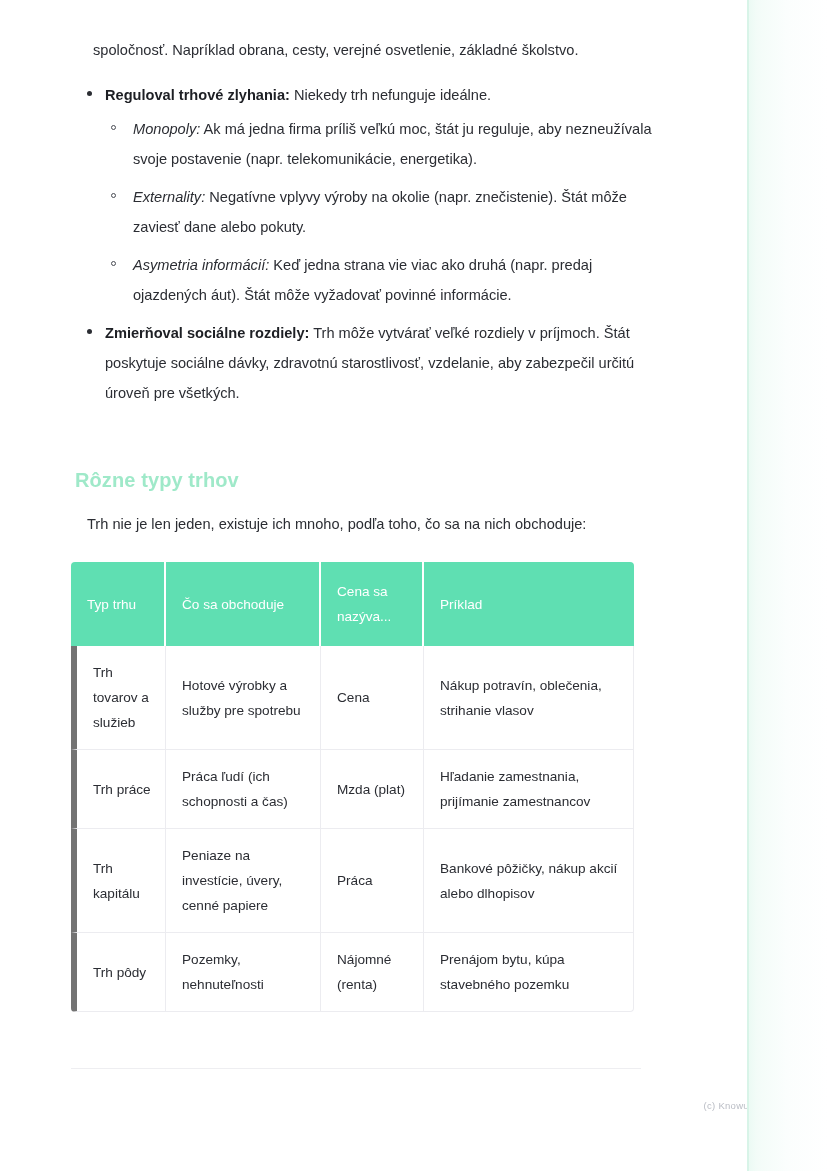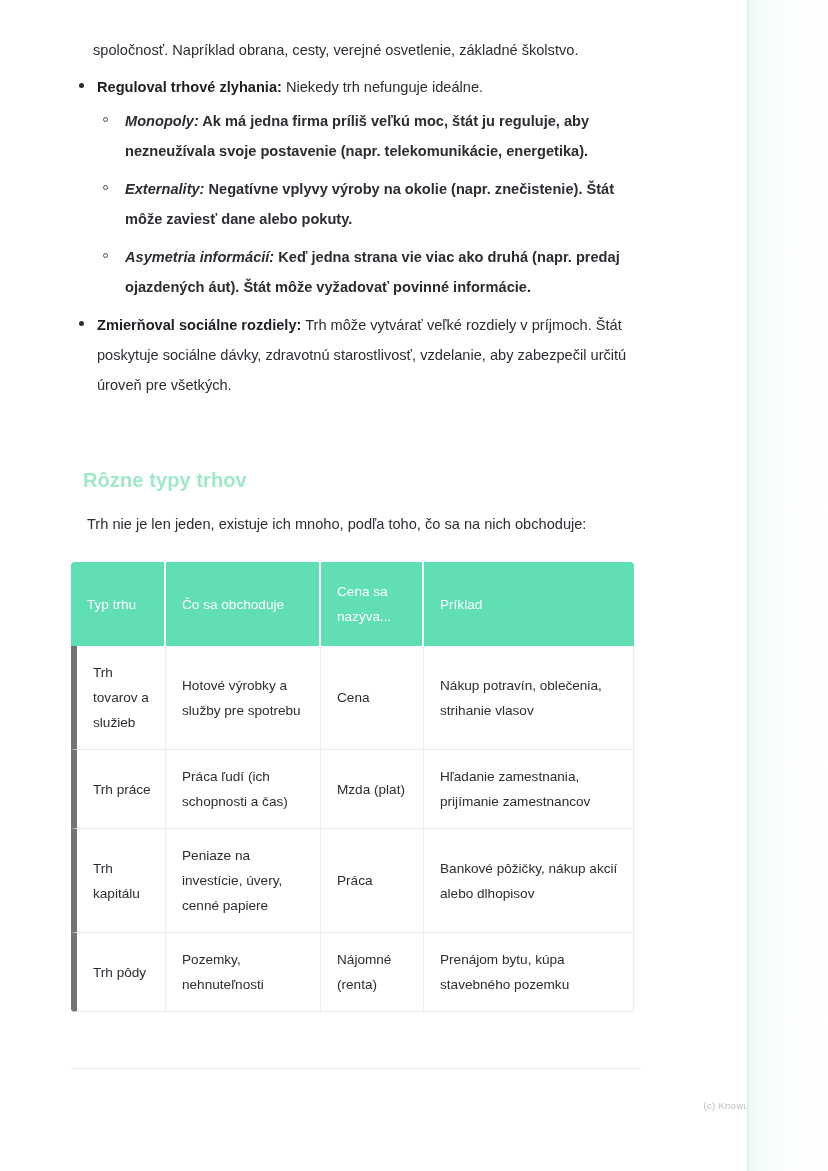--- a/index.html
+++ b/index.html
@@ -58,21 +58,21 @@
     top: 35px;
     left: 22px;
     width: 560px;
     font-size: 14.6px;
     line-height: 30px;
     color: #2b2d33;
   }
 
   ul.lvl1 {
     list-style: none;
-    margin: 4px;
+    margin: 12px;
     padding: 0;
     position: absolute;
     top: 68px;
     left: 0;
     width: 570px;
   }
   ul.lvl1 > li {
     position: relative;
     padding-left: 22px;
     font-size: 14.6px;
@@ -96,39 +96,38 @@
     list-style: none;
     margin: 4px 0 0 0;
     padding: 0;
   }
   ul.lvl2 > li {
     position: relative;
     padding-left: 28px;
     font-size: 14.6px;
     line-height: 30px;
     margin-bottom: 8px;
-    font-weight: bold;
   }
   ul.lvl2 > li > .bullet-open {
     position: absolute;
     left: 6px;
     top: 11px;
     width: 5px;
     height: 5px;
     border-radius: 50%;
     border: 1px solid #4a4d55;
     background: transparent;
   }
   .li-text i { font-style: italic; color: #2b2d33; }
 
   
   .section-head {
     position: absolute;
     top: 466px;
-    left: 12px;
+    left: 4px;
     font-size: 20px;
     font-weight: bold;
     color: #9fe9c9;
     letter-spacing: 0.005em;
     line-height: 28px;
   }
 
   .intro {
     position: absolute;
     top: 511px;

